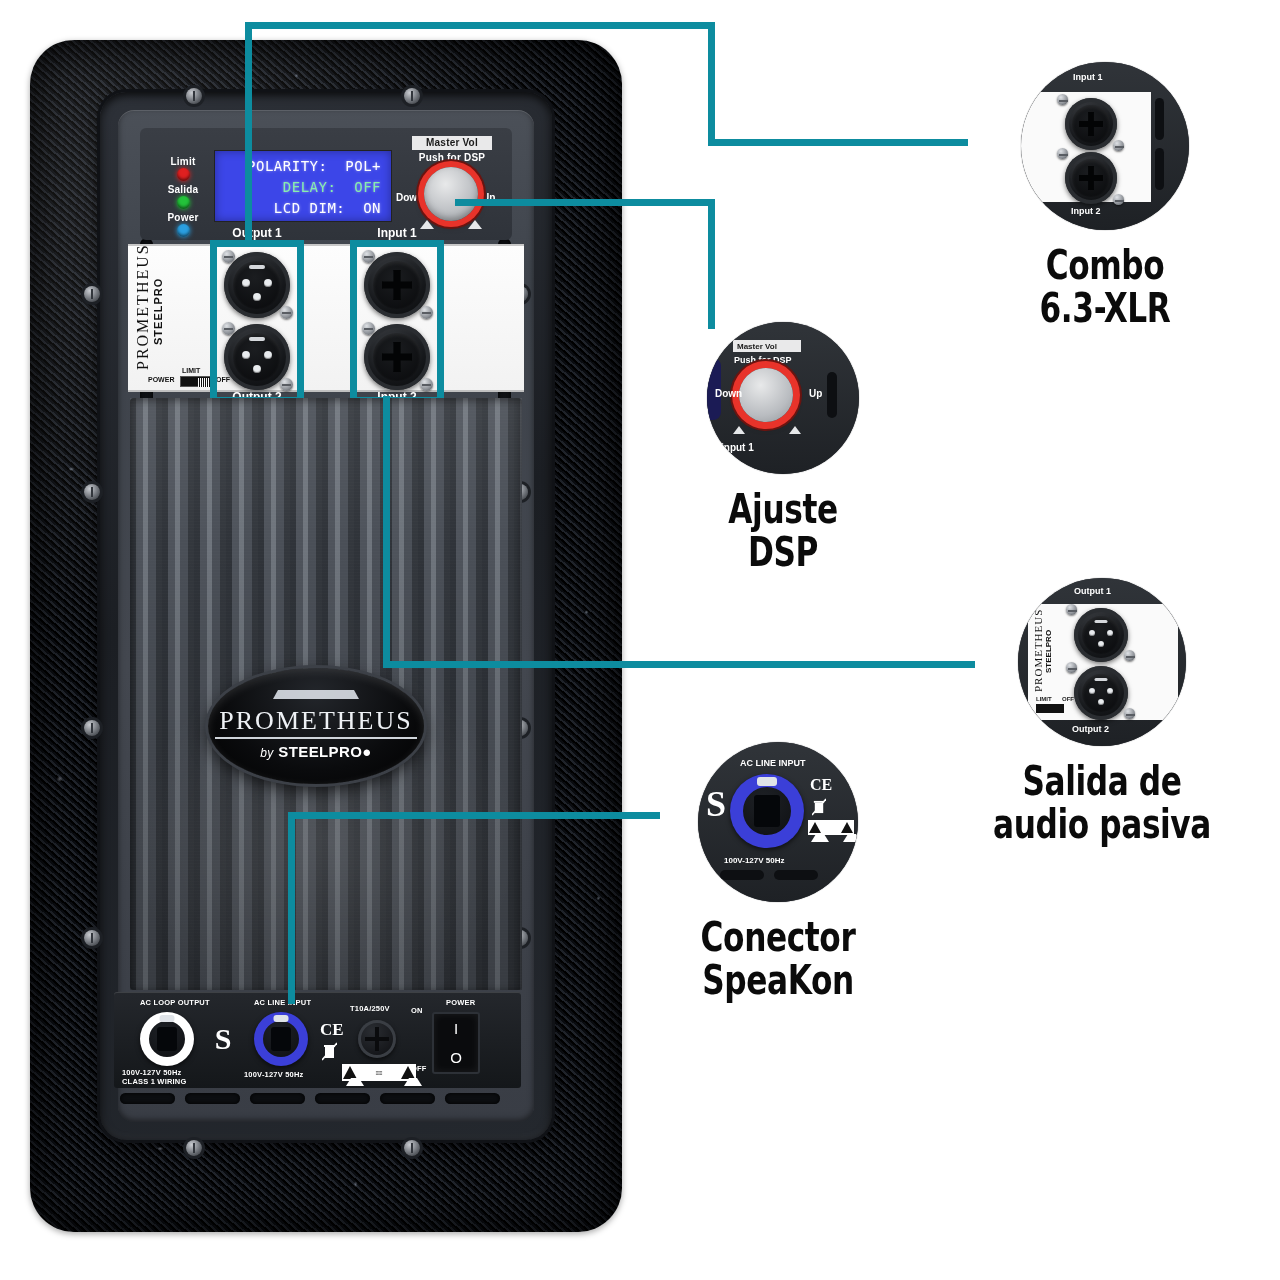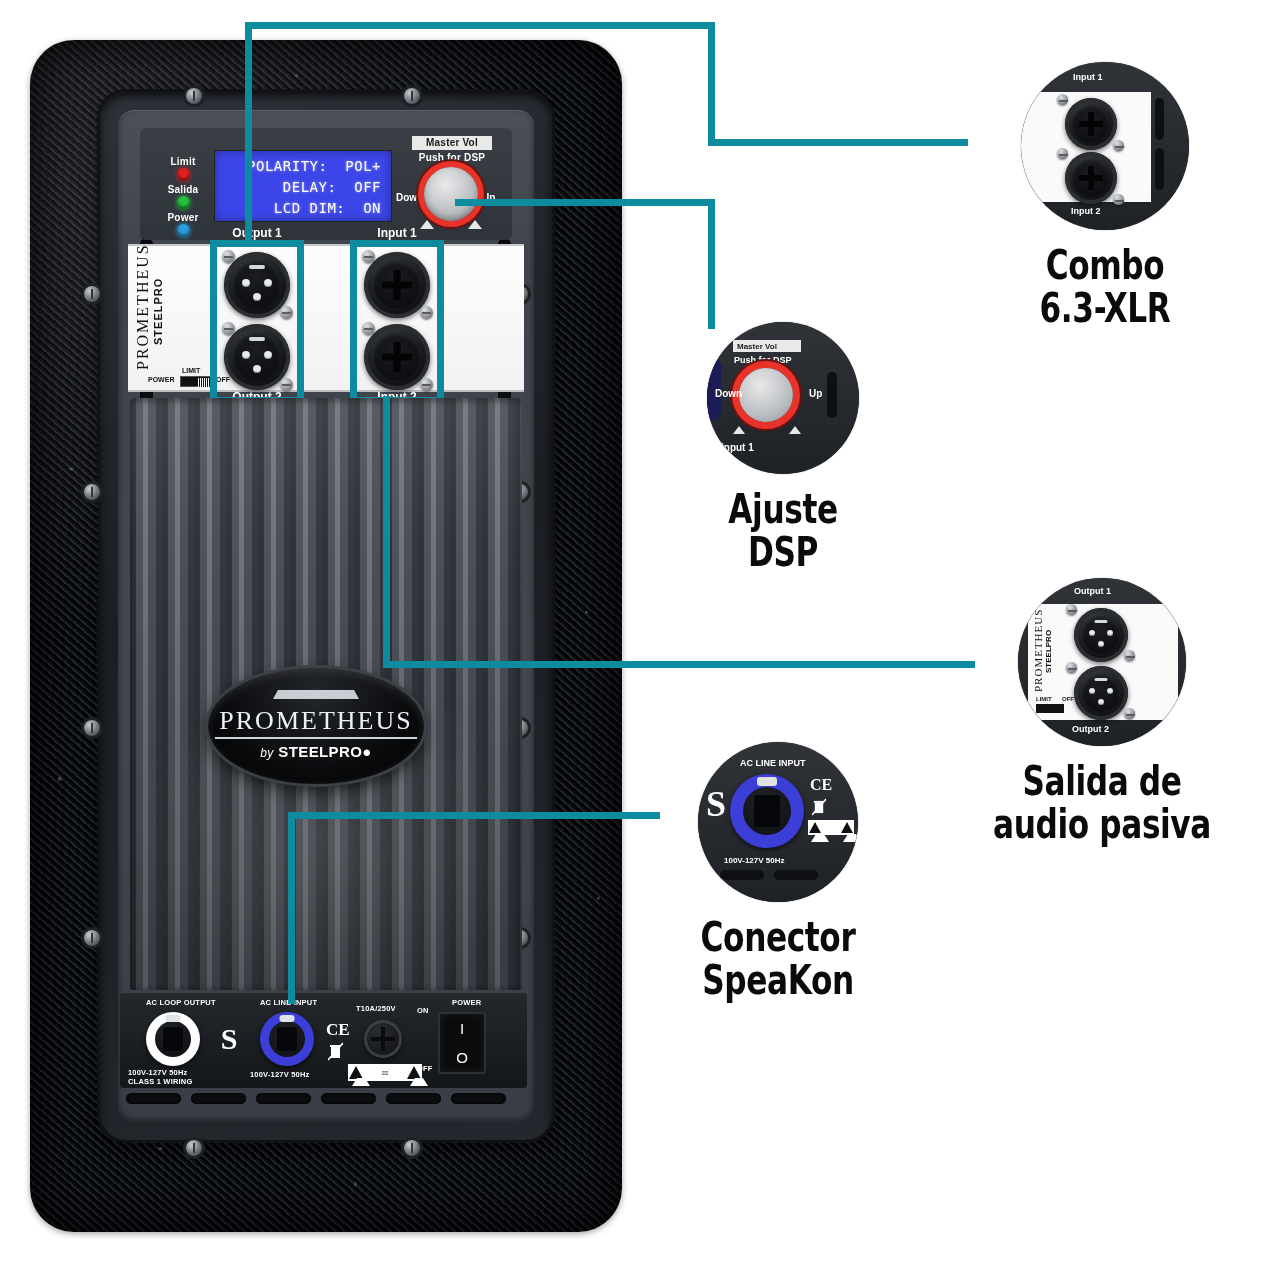--- a/index.html
+++ b/index.html
@@ -225,21 +225,21 @@
   .badge-main{
     color:#eef1f5; font-family:"Liberation Serif", serif; font-size:26px;
     letter-spacing:2px; border-bottom:2px solid #cfd4da; padding:0 4px 1px;
     margin-top:14px;
   }
   .badge-sub{ color:#fff; font-size:15px; font-weight:800; margin-top:4px; letter-spacing:.4px;}
   .badge-sub i{ font-weight:400; font-size:12px; font-style:italic; }
 
   
   .io-panel{
-    position:absolute; left:120px; top:992px; width:407px; height:96px;
+    position:absolute; left:114px; top:992px; width:407px; height:96px;
     background: linear-gradient(180deg, #24272c, #14171a);
     border-radius:3px;
     box-shadow: inset 0 1px 0 rgba(255,255,255,.12);
   }
   .io-t{ position:absolute; color:#fff; font-size:7.5px; font-weight:800; letter-spacing:.2px; white-space:nowrap;}
   .speakon{
     position:absolute; width:54px; height:54px; border-radius:50%;
   }
   .speakon .ring{
     position:absolute; inset:0; border-radius:50%;
@@ -362,21 +362,21 @@
         <div class="led-dot" id="led1" style="background: rgb(35, 194, 58); color: rgb(35, 194, 58);"></div>
       </div>
       <div class="led-row">
         <div class="led-label">Power</div>
         <div class="led-dot" id="led2" style="background: rgb(42, 159, 224); color: rgb(42, 159, 224);"></div>
       </div>
     </div>
 
     <div class="lcd" style="background: rgb(60, 70, 232);">
       <div class="lcd-line" style="color: rgb(255, 255, 255);">POLARITY:  POL+</div>
-      <div class="lcd-line" style="color: #ffffff;">DELAY:  OFF</div>
+      <div class="lcd-line" style="color: #86efac;">DELAY:  OFF</div>
       <div class="lcd-line" style="color: rgb(255, 255, 255);">LCD DIM:  ON</div>
     </div>
 
     <div class="knob-block">
       <div class="mv-label">Master Vol</div>
       <div class="dsp-label">Push for DSP</div>
       <div class="side-text side-left">Down</div>
       <div class="side-text side-right">Up</div>
       <div class="knob-shadow"></div>
       <div class="knob"></div>

